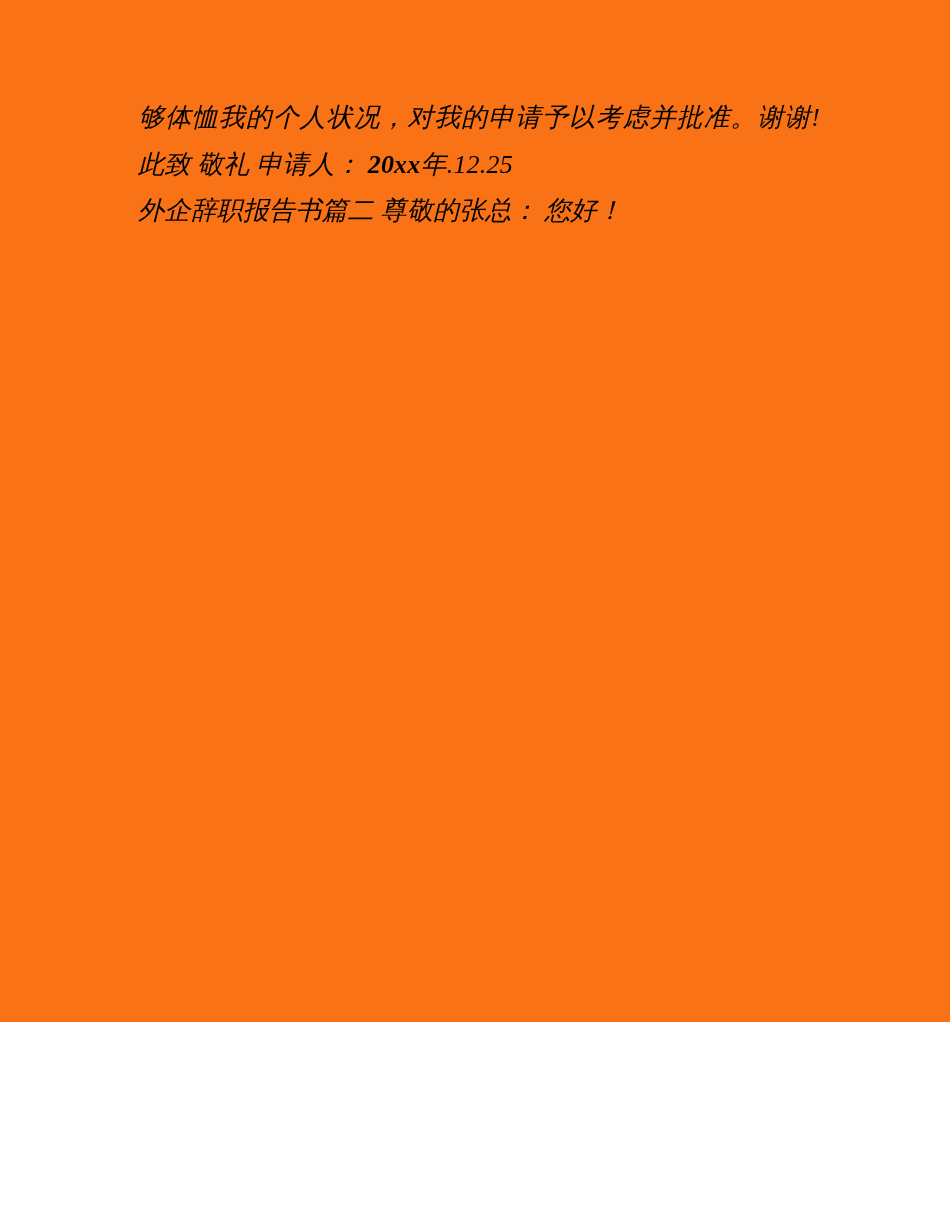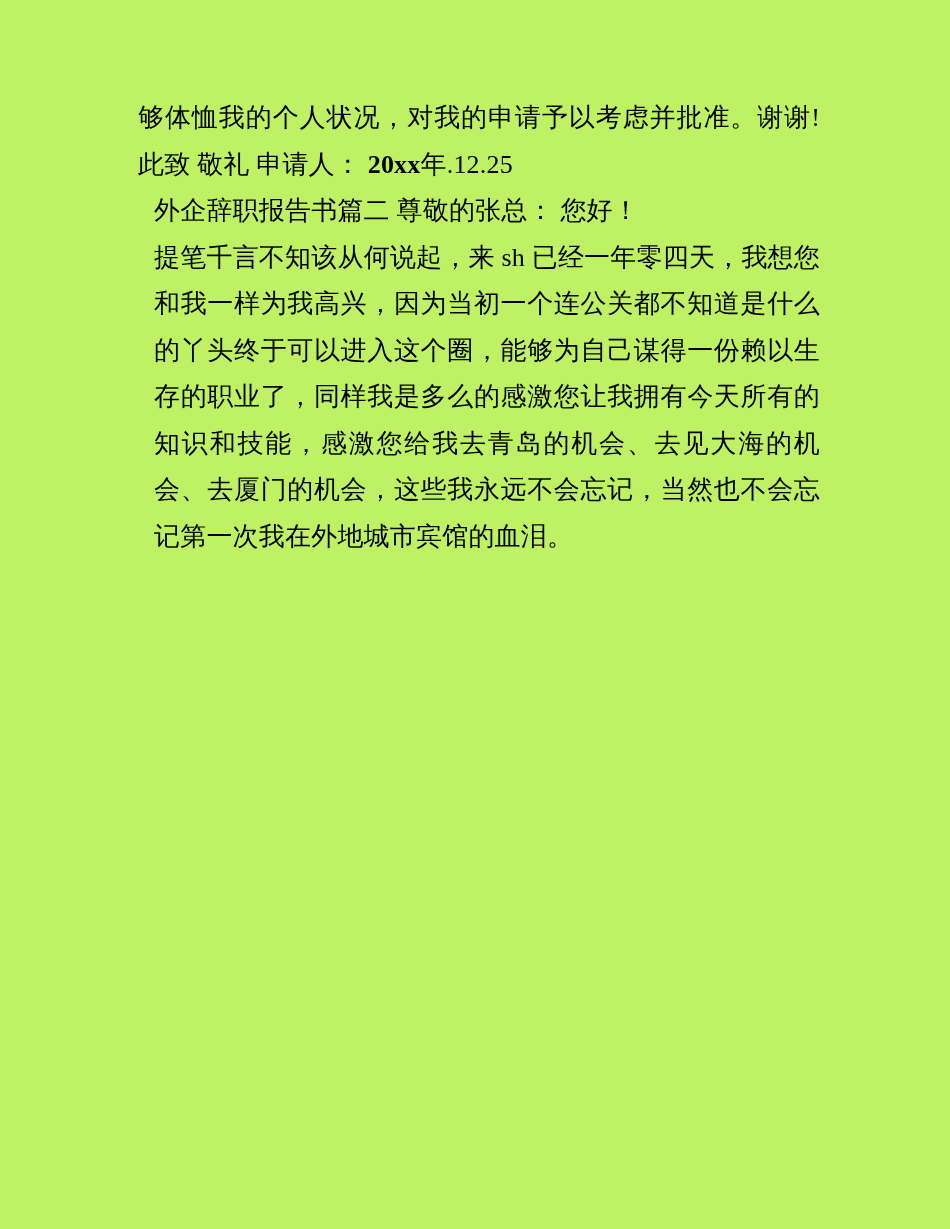--- a/index.html
+++ b/index.html
@@ -9,55 +9,54 @@
   }
   body {
     width: 950px;
     height: 1229px;
     font-family: "Liberation Serif", "DejaVu Serif", serif;
     color: #000000;
     overflow: hidden;
   }
   .page {
     width: 950px;
-    height: 1229px;
+    height: 1022px;
     box-sizing: border-box;
     padding: 95px 130px 40px 138px;
-    background: #bef264;
+    background: #f97316;
     position: relative;
+    font-style: italic;
   }
   .doc-body {
     font-size: 26px;
     line-height: 46.5px;
     letter-spacing: 0.2px;
     text-align: justify;
     text-justify: inter-ideograph;
   }
   .para {
     margin: 0 0 0 0;
     text-indent: 0;
     white-space: pre-wrap;
     word-break: break-all;
   }
   .para + .para {
     margin-top: 0px;
-    margin-left: 16px;
   }
   .bold-inline {
     font-weight: bold;
   }
 </style>
 </head>
 <body>
 
 <div class="page">
   <div class="doc-body">
 
     <p class="para"><span>够体恤我的个人状况，对我的申请予以考虑并批准。谢谢! 此致 敬礼 申请人： </span><span class="bold-inline">20xx</span><span>年.12.25</span></p>
 
     <p class="para">外企辞职报告书篇二 尊敬的张总： 您好！</p>
 
 
-    <p class="para">提笔千言不知该从何说起，来 sh 已经一年零四天，我想您和我一样为我高兴，因为当初一个连公关都不知道是什么的丫头终于可以进入这个圈，能够为自己谋得一份赖以生存的职业了，同样我是多么的感激您让我拥有今天所有的知识和技能，感激您给我去青岛的机会、去见大海的机会、去厦门的机会，这些我永远不会忘记，当然也不会忘记第一次我在外地城市宾馆的血泪。</p>
 
 
   </div>
 </div>
 
 </body></html>

